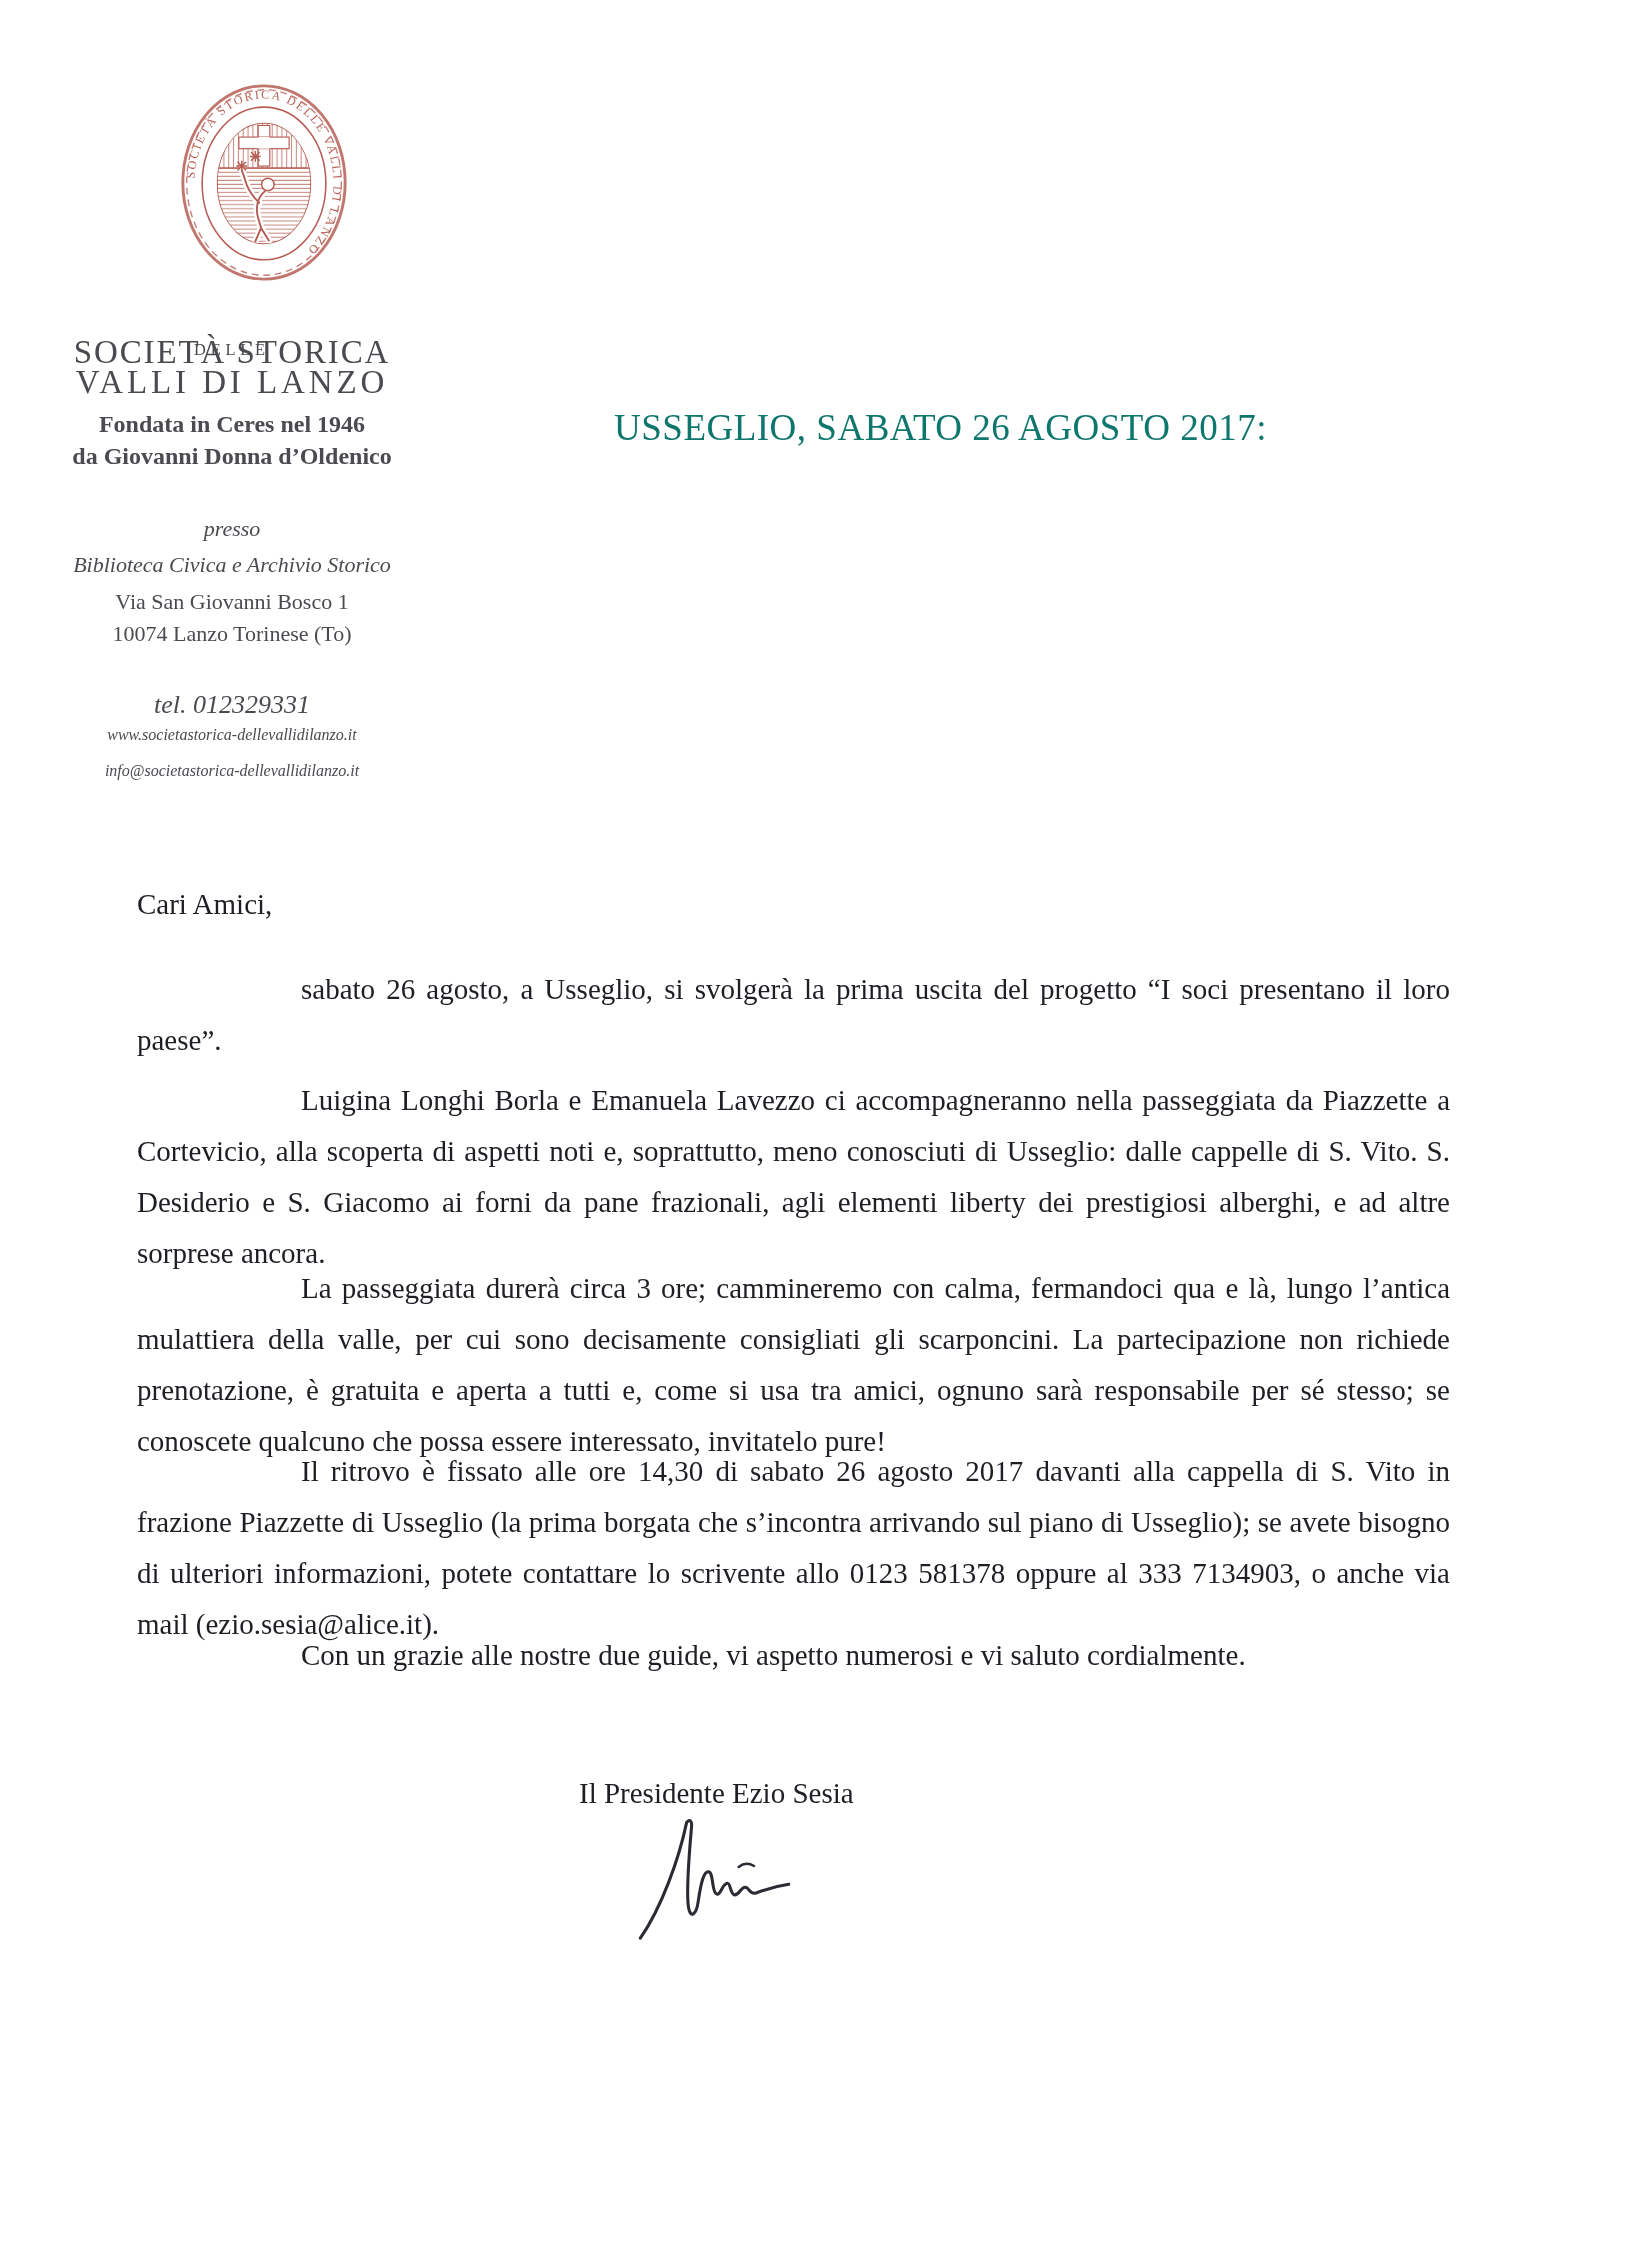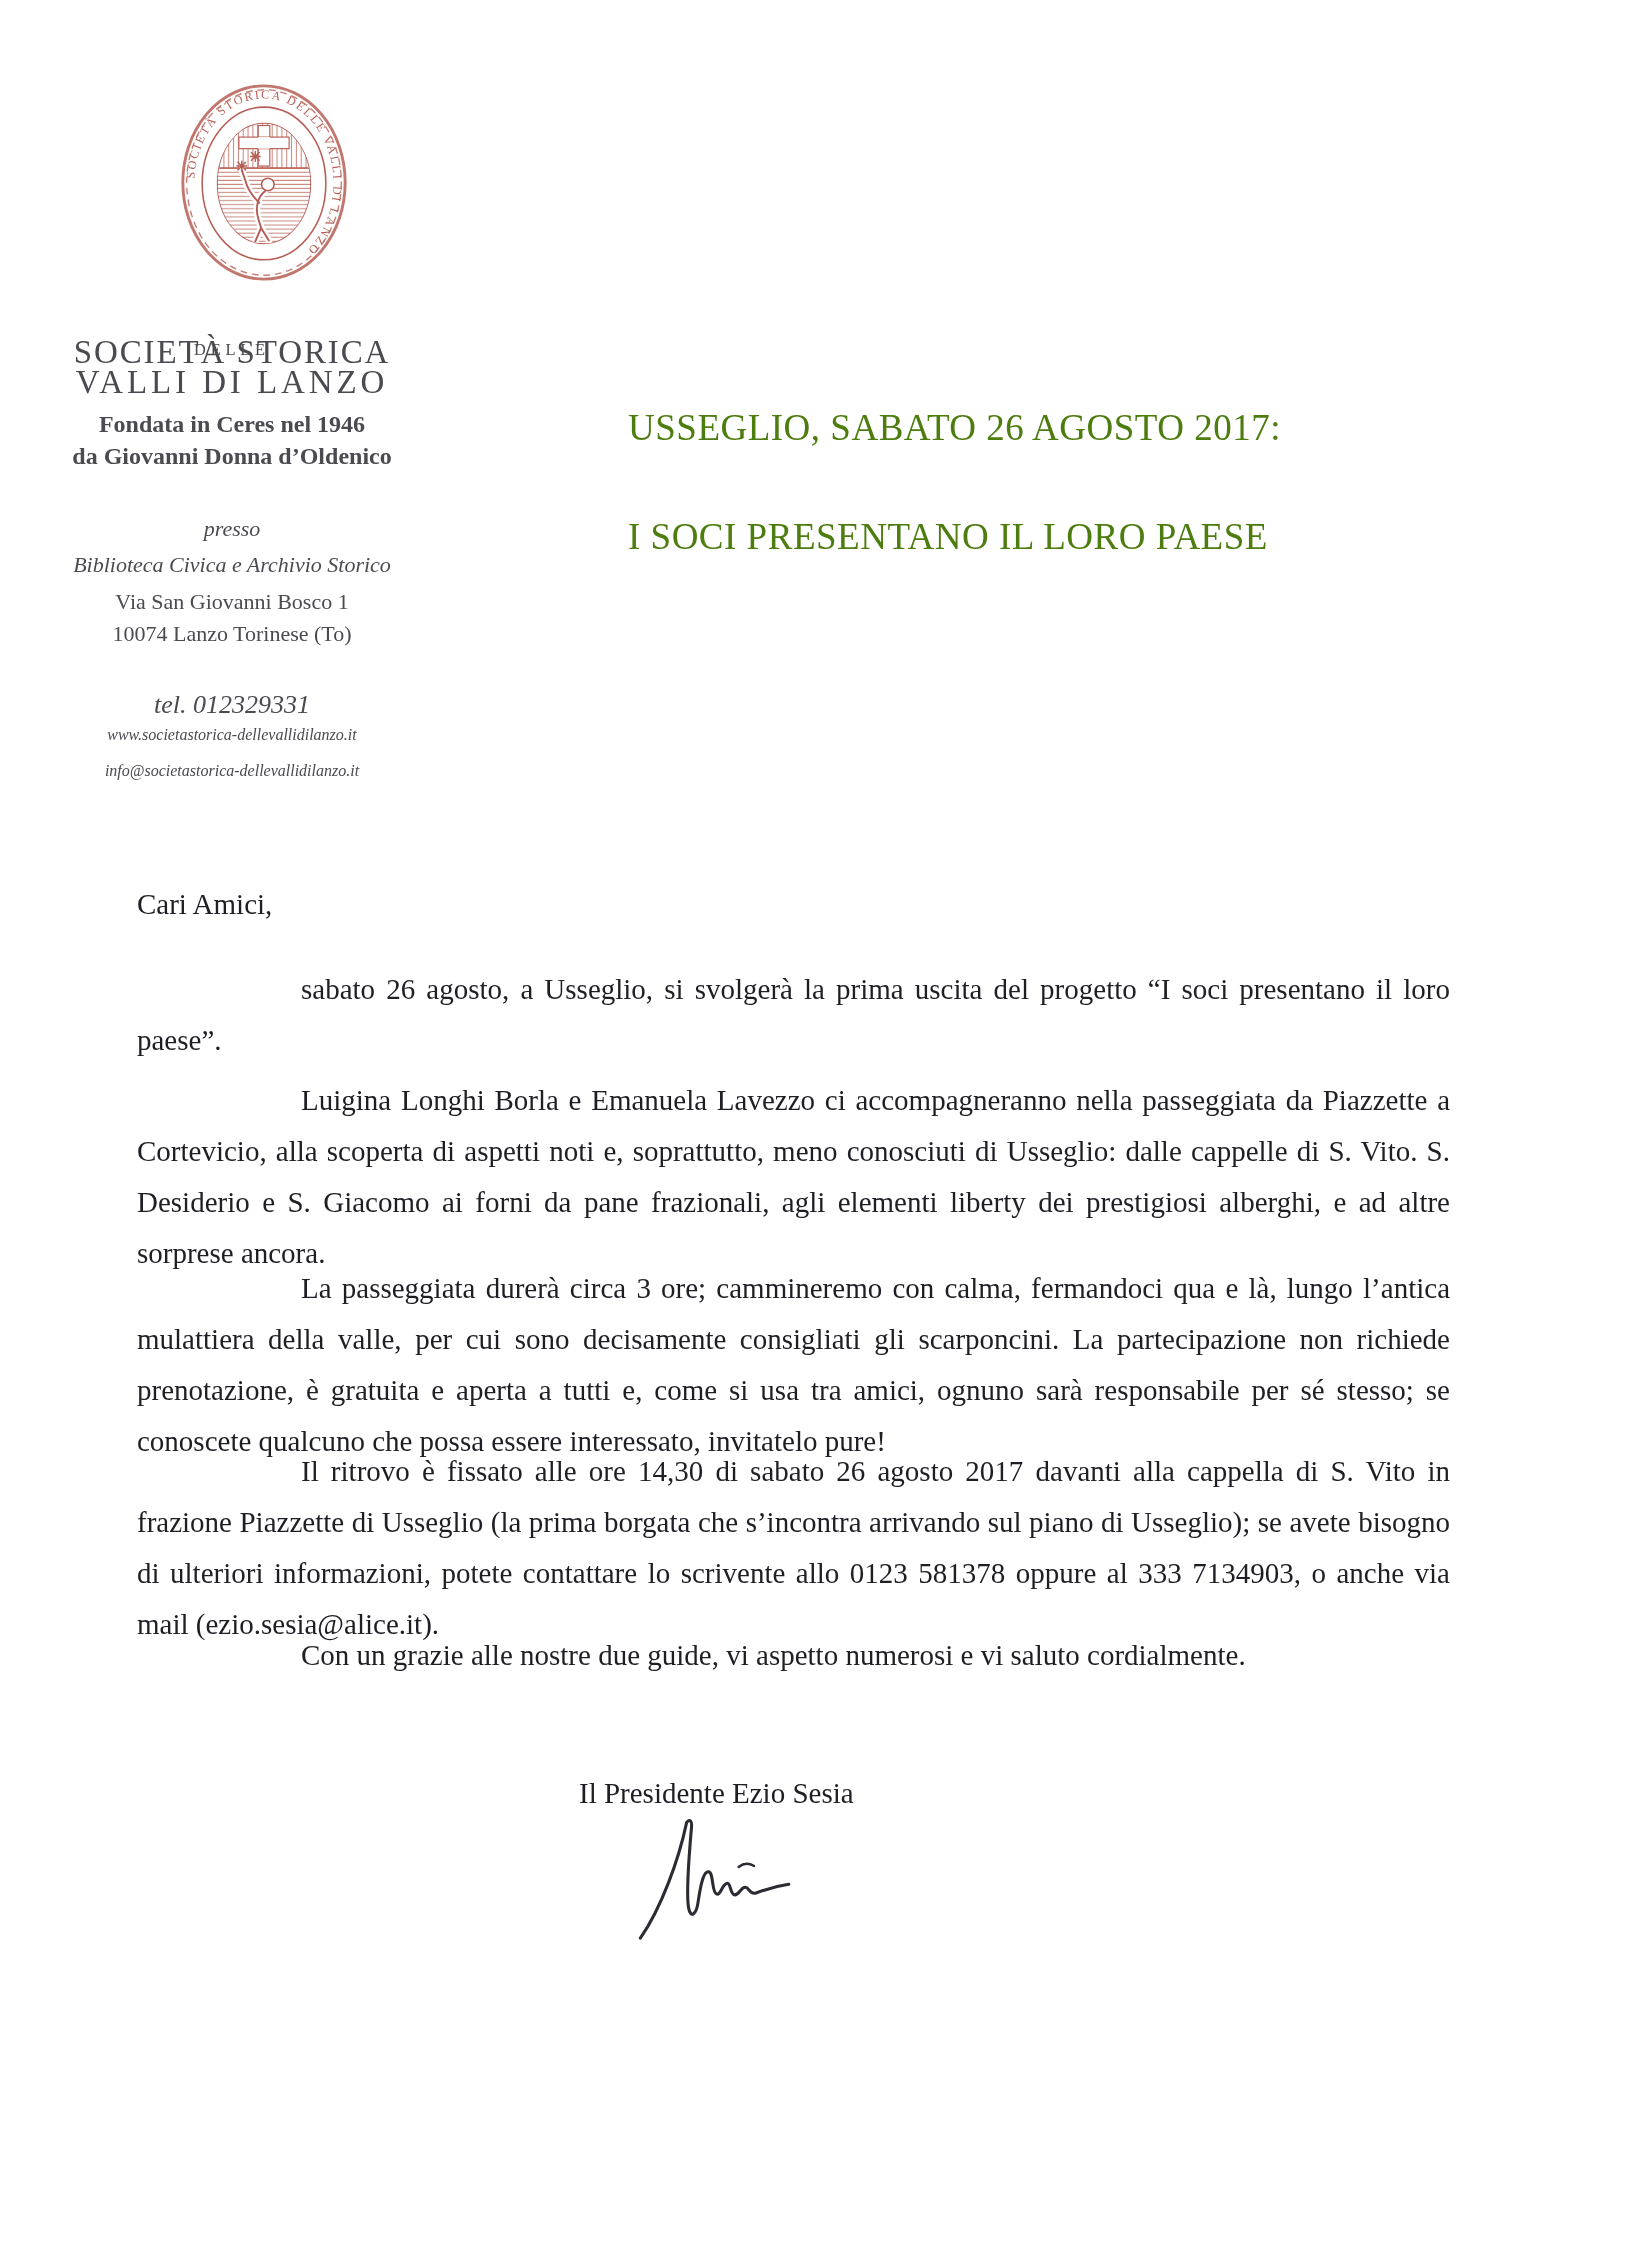--- a/index.html
+++ b/index.html
@@ -15,21 +15,21 @@
   #letterhead{position:absolute;left:39px;top:0;width:386px;height:830px;}
   .lh-line{position:absolute;left:0;width:100%;text-align:center;color:#4a4a50;white-space:nowrap;}
   .lh-org1{font-size:33px;letter-spacing:1.9px;margin-top:40px;}
   .lh-org2{font-size:16.4px;letter-spacing:4.8px;}
   .lh-org3{font-size:33px;letter-spacing:3.9px;}
   .lh-founded{font-size:24px;font-weight:bold;}
   .lh-it{font-style:italic;font-size:22px;}
   .lh-addr{font-size:22px;}
   .lh-contact{font-style:italic;font-size:16px;}
   
-  .heading{position:absolute;left:628px;font-size:37px;letter-spacing:0.5px;color:#4d7c0f;white-space:nowrap;}
+  .heading{position:absolute;left:614px;font-size:37px;letter-spacing:0.5px;color:#0f766e;white-space:nowrap;}
   
   .salutation{position:absolute;left:137px;top:888px;font-size:29px;}
   .para{
     position:absolute;left:137px;width:1313px;
     font-size:29px;line-height:51px;
     text-align:justify;text-indent:164px;
     color:#1e1e24;
   }
   .signoff{position:absolute;left:579px;top:1777px;font-size:29px;}
   #signature-svg{position:absolute;left:623px;top:1811px;}
@@ -99,21 +99,20 @@
     <div class="lh-line lh-it" style="top:552px">Biblioteca Civica e Archivio Storico</div>
     <div class="lh-line lh-addr" style="top:589px">Via San Giovanni Bosco 1</div>
     <div class="lh-line lh-addr" style="top:621px">10074 Lanzo Torinese (To)</div>
 
     <div class="lh-line lh-contact" style="top:690px;font-size:26px">tel. 012329331</div>
     <div class="lh-line lh-contact" style="top:726px">www.societastorica-dellevallidilanzo.it</div>
     <div class="lh-line lh-contact" style="top:762px">info@societastorica-dellevallidilanzo.it</div>
   </div>
 
   <div class="heading" style="top:406px">USSEGLIO, SABATO 26 AGOSTO 2017:</div>
-  <div class="heading" style="top:515px">I SOCI PRESENTANO IL LORO PAESE</div>
 
   <div class="salutation">Cari Amici,</div>
 
   <div id="letter-paragraphs">
       <div class="para" style="top: 964px;">sabato 26 agosto, a Usseglio, si svolgerà la prima uscita del progetto “I soci presentano il loro paese”.</div>
       <div class="para" style="top: 1075px;">Luigina Longhi Borla e Emanuela Lavezzo ci accompagneranno nella passeggiata da Piazzette a Cortevicio, alla scoperta di aspetti noti e, soprattutto, meno conosciuti di Usseglio: dalle cappelle di S. Vito. S. Desiderio e S. Giacomo ai forni da pane frazionali, agli elementi liberty dei prestigiosi alberghi, e ad altre sorprese ancora.</div>
       <div class="para" style="top: 1263px;">La passeggiata durerà circa 3 ore; cammineremo con calma, fermandoci qua e là, lungo l’antica mulattiera della valle, per cui sono decisamente consigliati gli scarponcini. La partecipazione non richiede prenotazione, è gratuita e aperta a tutti e, come si usa tra amici, ognuno sarà responsabile per sé stesso; se conoscete qualcuno che possa essere interessato, invitatelo pure!</div>
       <div class="para" style="top: 1446px;">Il ritrovo è fissato alle ore 14,30 di sabato 26 agosto 2017 davanti alla cappella di S. Vito in frazione Piazzette di Usseglio (la prima borgata che s’incontra arrivando sul piano di Usseglio); se avete bisogno di ulteriori informazioni, potete contattare lo scrivente allo 0123 581378 oppure al 333 7134903, o anche via mail (ezio.sesia@alice.it).</div>
       <div class="para" style="top: 1630px;">Con un grazie alle nostre due guide, vi aspetto numerosi e vi saluto cordialmente.</div>
     </div>

